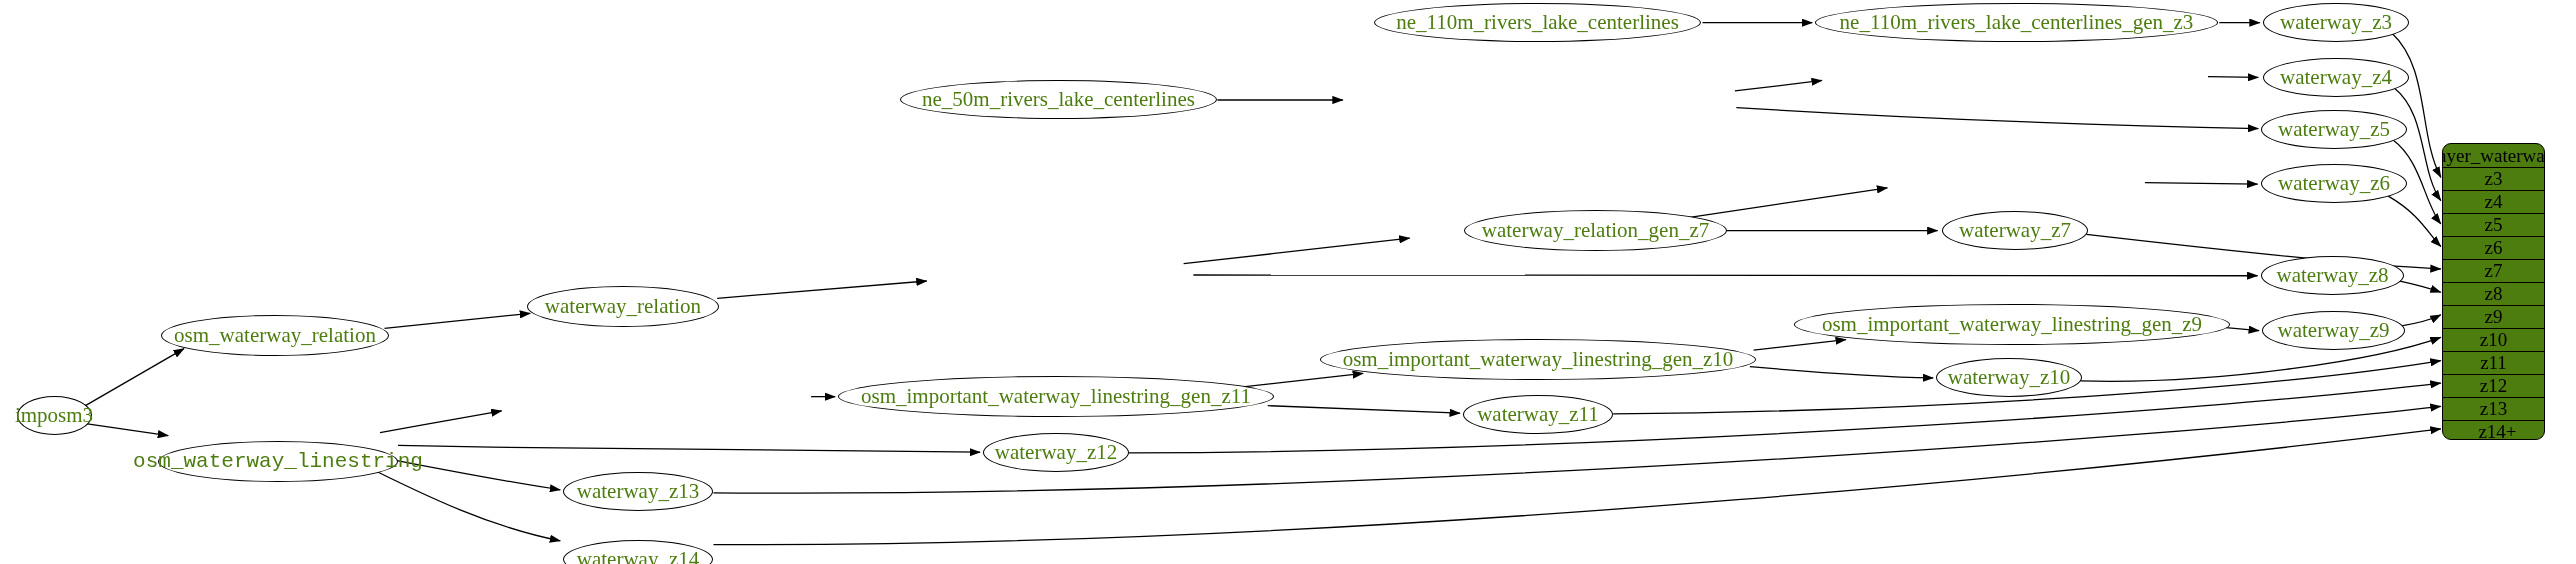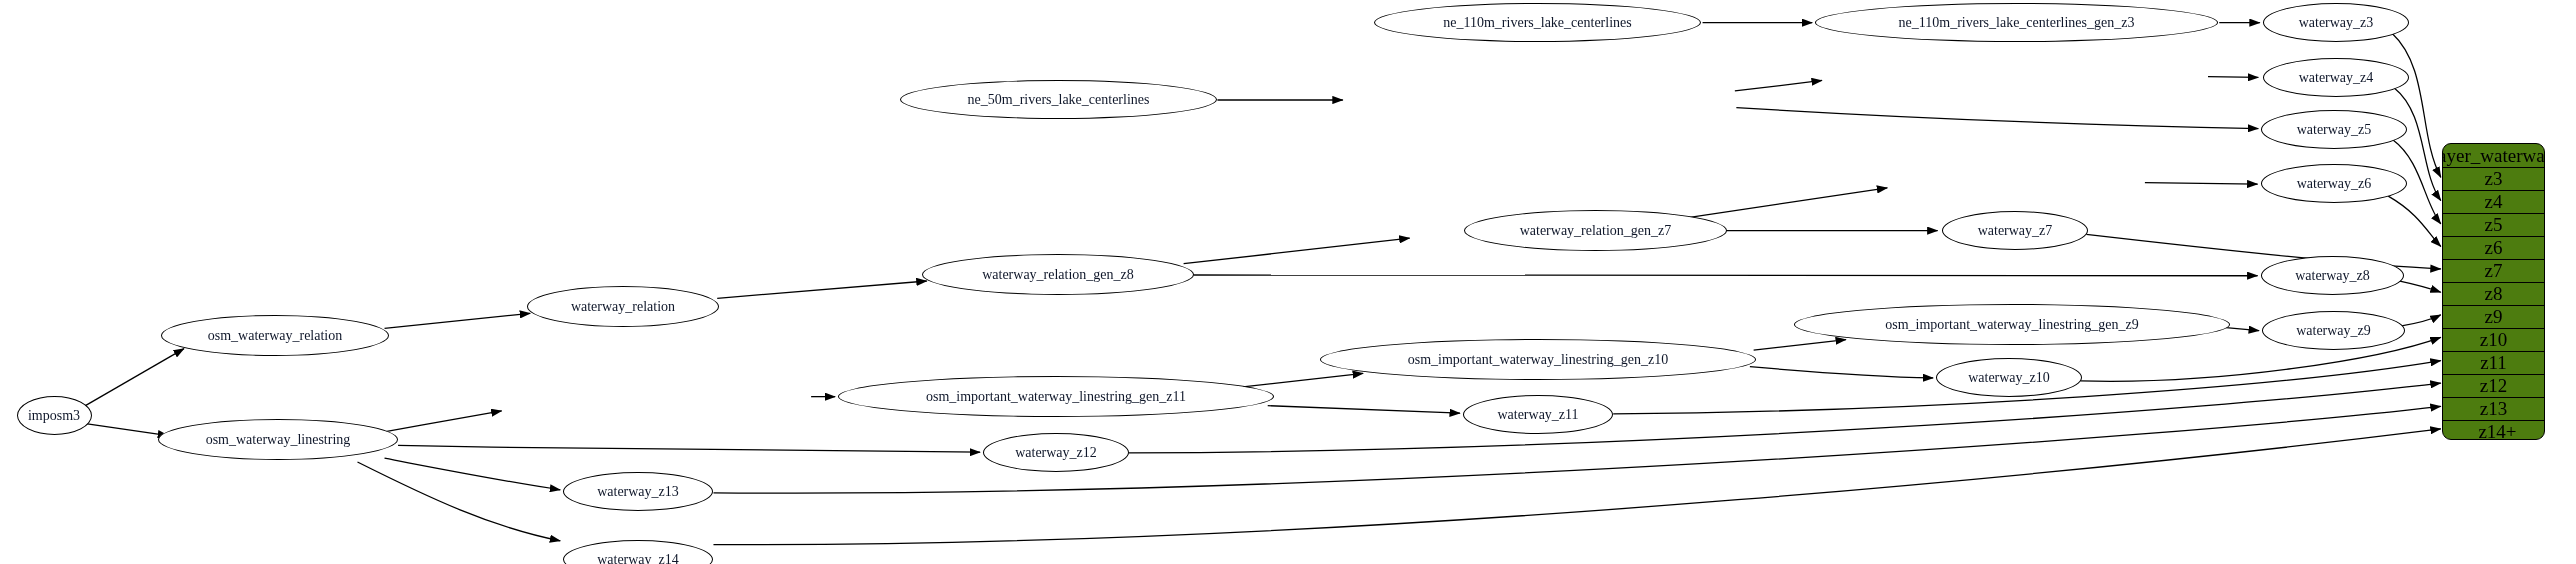--- a/index.html
+++ b/index.html
@@ -11,21 +11,21 @@
     overflow:hidden;
   }
   #edges{position:absolute;left:0;top:0;}
   .node{
     position:absolute;
     box-sizing:border-box;
     border:1.5px solid #000;
     border-radius:50%;
     background:#fff;
     display:flex;align-items:center;justify-content:center;
-    font-size:14px;color:#0f172a;white-space:nowrap;
+    font-size:21px;color:#4d7c0f;white-space:nowrap;
     z-index:2;
   }
   .dbtable{
     position:absolute;left:2442px;top:143px;
     width:103px;height:297px;
     box-sizing:border-box;
     background:#4d7c0f;
     border:1.5px solid #000;border-radius:9px;
     display:flex;flex-direction:column;
     font-size:19px;color:#000;
@@ -89,23 +89,22 @@
     <path class="edge" d="M1080,528 L1112,528" marker-end="url(#arrow)"></path>
     <path class="edge" d="M1655,515 L1815,497" marker-end="url(#arrow)"></path>
     <path class="edge" d="M1688,540 L1944,550" marker-end="url(#arrow)"></path>
     <path class="edge" d="M2335,466 L2458,452" marker-end="url(#arrow)"></path>
     <path class="edge" d="M2330,488 C2432,497 2520,502 2574,503" marker-end="url(#arrow)"></path>
     <path class="edge" d="M2964,436 L3008,440" marker-end="url(#arrow)"></path>
   </svg>
 
   <div class="node" style="left:16.5px;top:396px;width:75px;height:39px;">imposm3</div>
   <div class="node" style="left:161px;top:315px;width:228px;height:41px;">osm_waterway_relation</div>
-  <div class="node" style="left:158px;top:419px;width:240px;height:41px;">osm_waterway_linestring</div>
+  <div class="node" style="left:158px;top:441px;width:240px;height:41px;font-family:Liberation Mono, monospace;">osm_waterway_linestring</div>
   <div class="node" style="left:527px;top:286px;width:192px;height:41px;">waterway_relation</div>
-  <div class="node" style="left:922px;top:254px;width:272px;height:41px;">waterway_relation_gen_z8</div>
   <div class="node" style="left:1464px;top:210px;width:263px;height:41px;">waterway_relation_gen_z7</div>
   <div class="node" style="left:1374px;top:3px;width:327px;height:39px;">ne_110m_rivers_lake_centerlines</div>
   <div class="node" style="left:1815px;top:3px;width:403px;height:39px;">ne_110m_rivers_lake_centerlines_gen_z3</div>
   <div class="node" style="left:900px;top:80px;width:317px;height:39px;">ne_50m_rivers_lake_centerlines</div>
   <div class="node" style="left:2263px;top:3px;width:146px;height:39px;">waterway_z3</div>
   <div class="node" style="left:2263px;top:58px;width:146px;height:39px;">waterway_z4</div>
   <div class="node" style="left:2261px;top:110px;width:146px;height:39px;">waterway_z5</div>
   <div class="node" style="left:2261px;top:164px;width:146px;height:39px;">waterway_z6</div>
   <div class="node" style="left:1942px;top:211px;width:146px;height:39px;">waterway_z7</div>
   <div class="node" style="left:2261px;top:256px;width:143px;height:39px;">waterway_z8</div>

